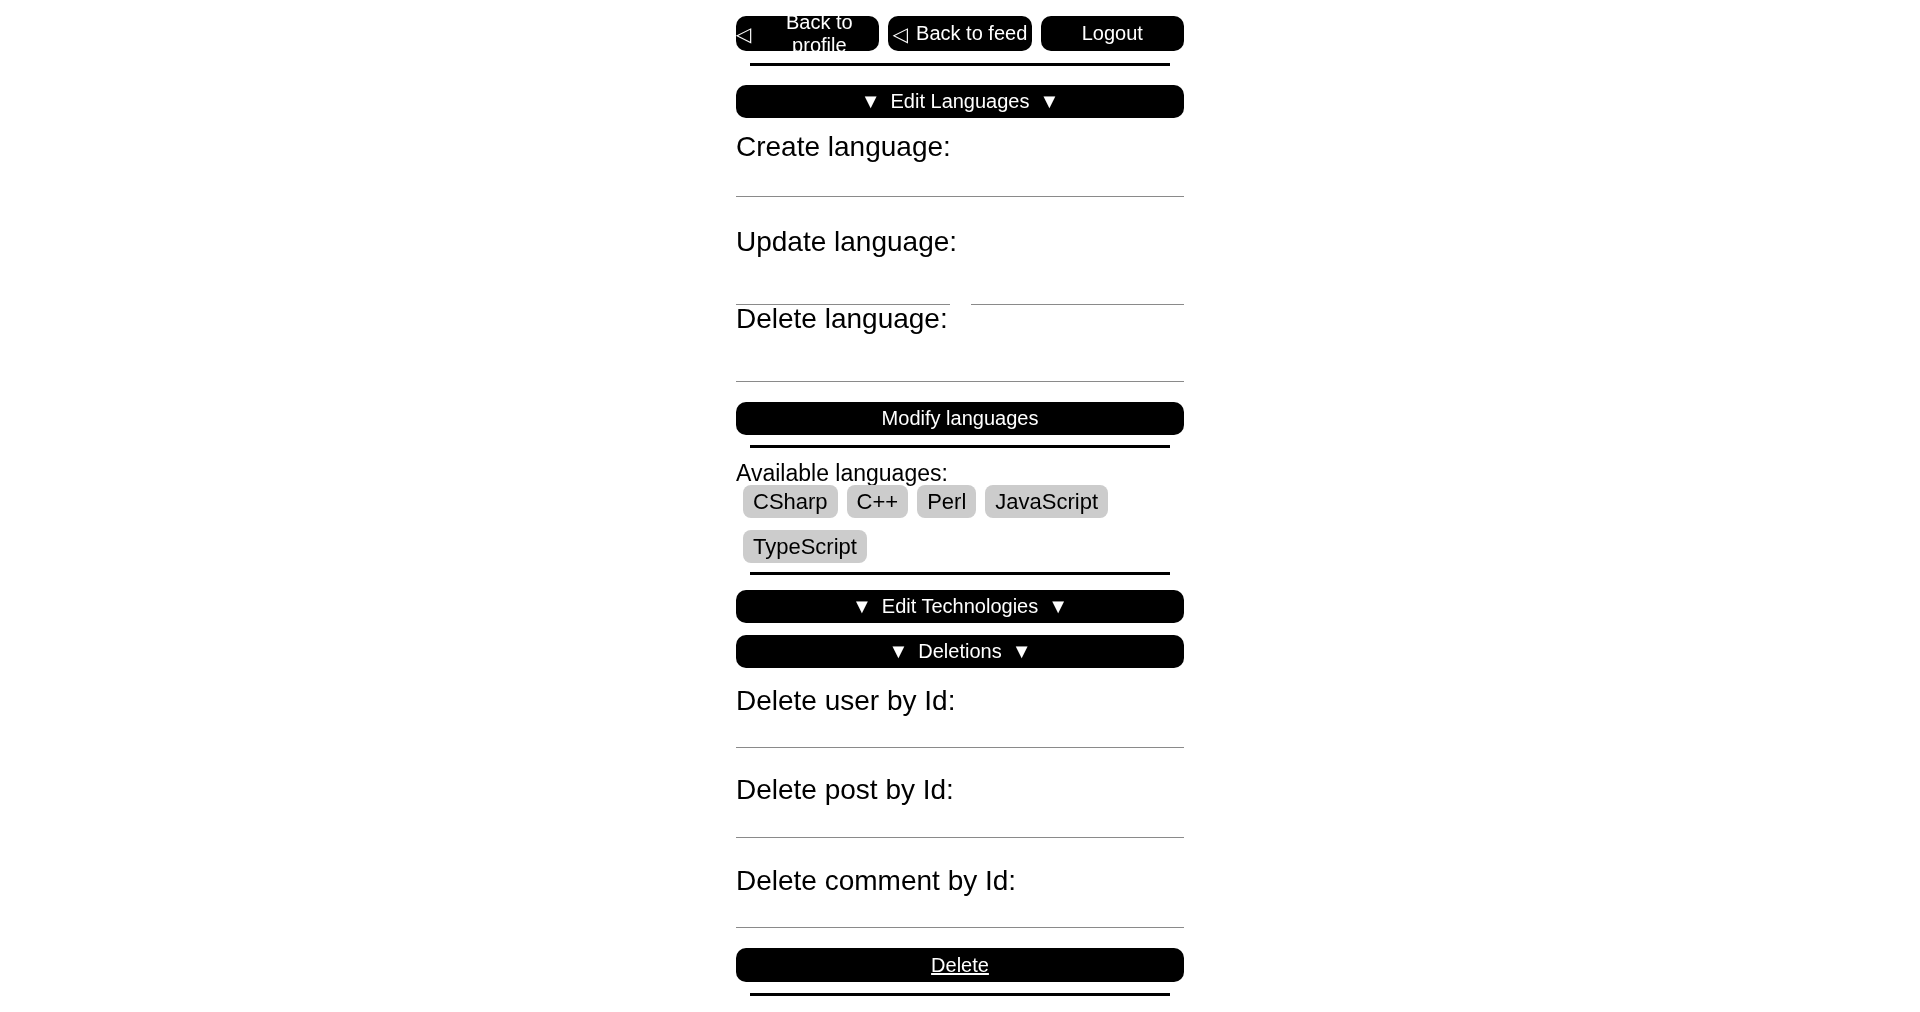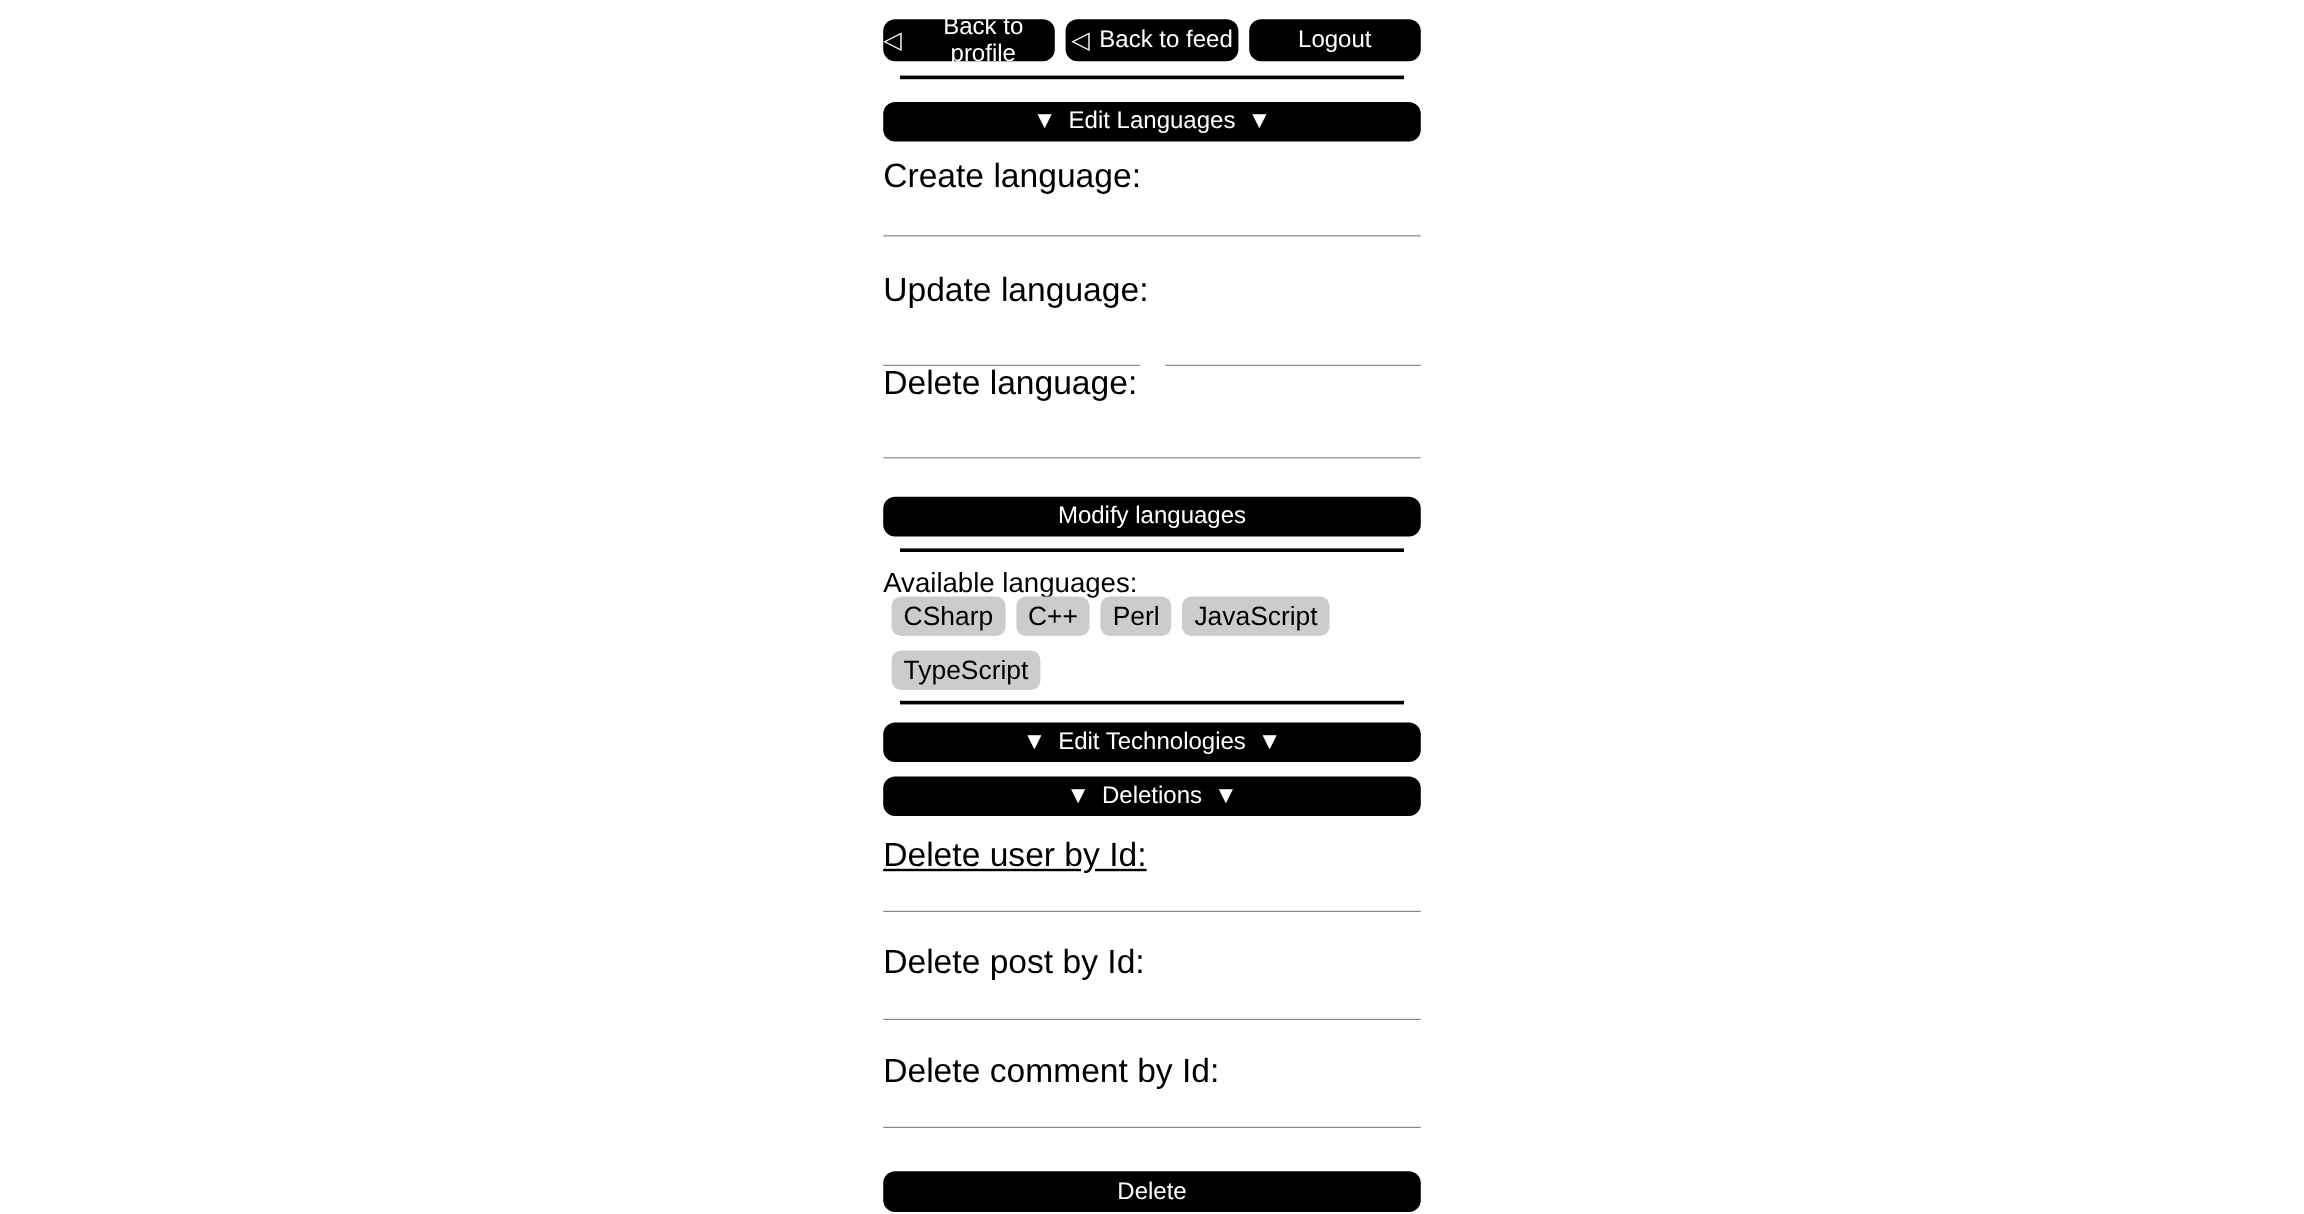--- a/index.html
+++ b/index.html
@@ -19,22 +19,22 @@
   }
   .toolbar { display: flex; gap: 9px; }
   .toolbar .btn { flex: 1; height: 35px; gap: 8px; padding: 0; }
 
   .header-btn { width: 100%; height: 33px; gap: 10px; }
   .action-btn { width: 100%; height: 34px; }
 
   #edit-languages-btn   { margin-top: 19px; }
   #edit-tech-btn        { margin-top: 15px; }
   #deletions-btn        { margin-top: 12px; }
-  #modify-languages-btn { margin-top: 32px; height: 33px; }
-  #delete-btn           { margin-top: 36px; }
+  #modify-languages-btn { margin-top: 20px; height: 33px; }
+  #delete-btn           { margin-top: 20px; text-decoration: underline; }
 
   
   hr.rule {
     border: none; height: 3px; background: #000000;
     width: 420px; margin: 12px auto 0;
   }
   hr.rule.after-modify { margin-top: 10px; }
   hr.rule.after-chips  { margin-top: 9px; }
   hr.rule.bottom       { margin-top: 11px; }
 
@@ -48,21 +48,21 @@
   .field input.h37 { height: 37px; }
   .field input.h50 { height: 50px; }
   .field input.h34 { height: 34px; }
   .field input.h35 { height: 35px; }
   .two-col { display: flex; gap: 21px; }
   .two-col input { flex: 1; }
 
   .f-create   { margin-top: 16px; }
   .f-update   { margin-top: 32px; }
   .f-dellang  { margin-top: 1px; }
-  .f-deluser  { margin-top: 20px; text-decoration: underline; }
+  .f-deluser  { margin-top: 20px; }
   .f-delpost  { margin-top: 29px; }
   .f-delcomm  { margin-top: 30px; }
 
   
   .avail-label { font-size: 23px; line-height: 24px; margin-top: 13px; }
   .chips {
     display: flex; flex-wrap: wrap; gap: 12px 9px;
     padding-left: 7px; width: 434px; margin-top: 0;
   }
   .chip {

